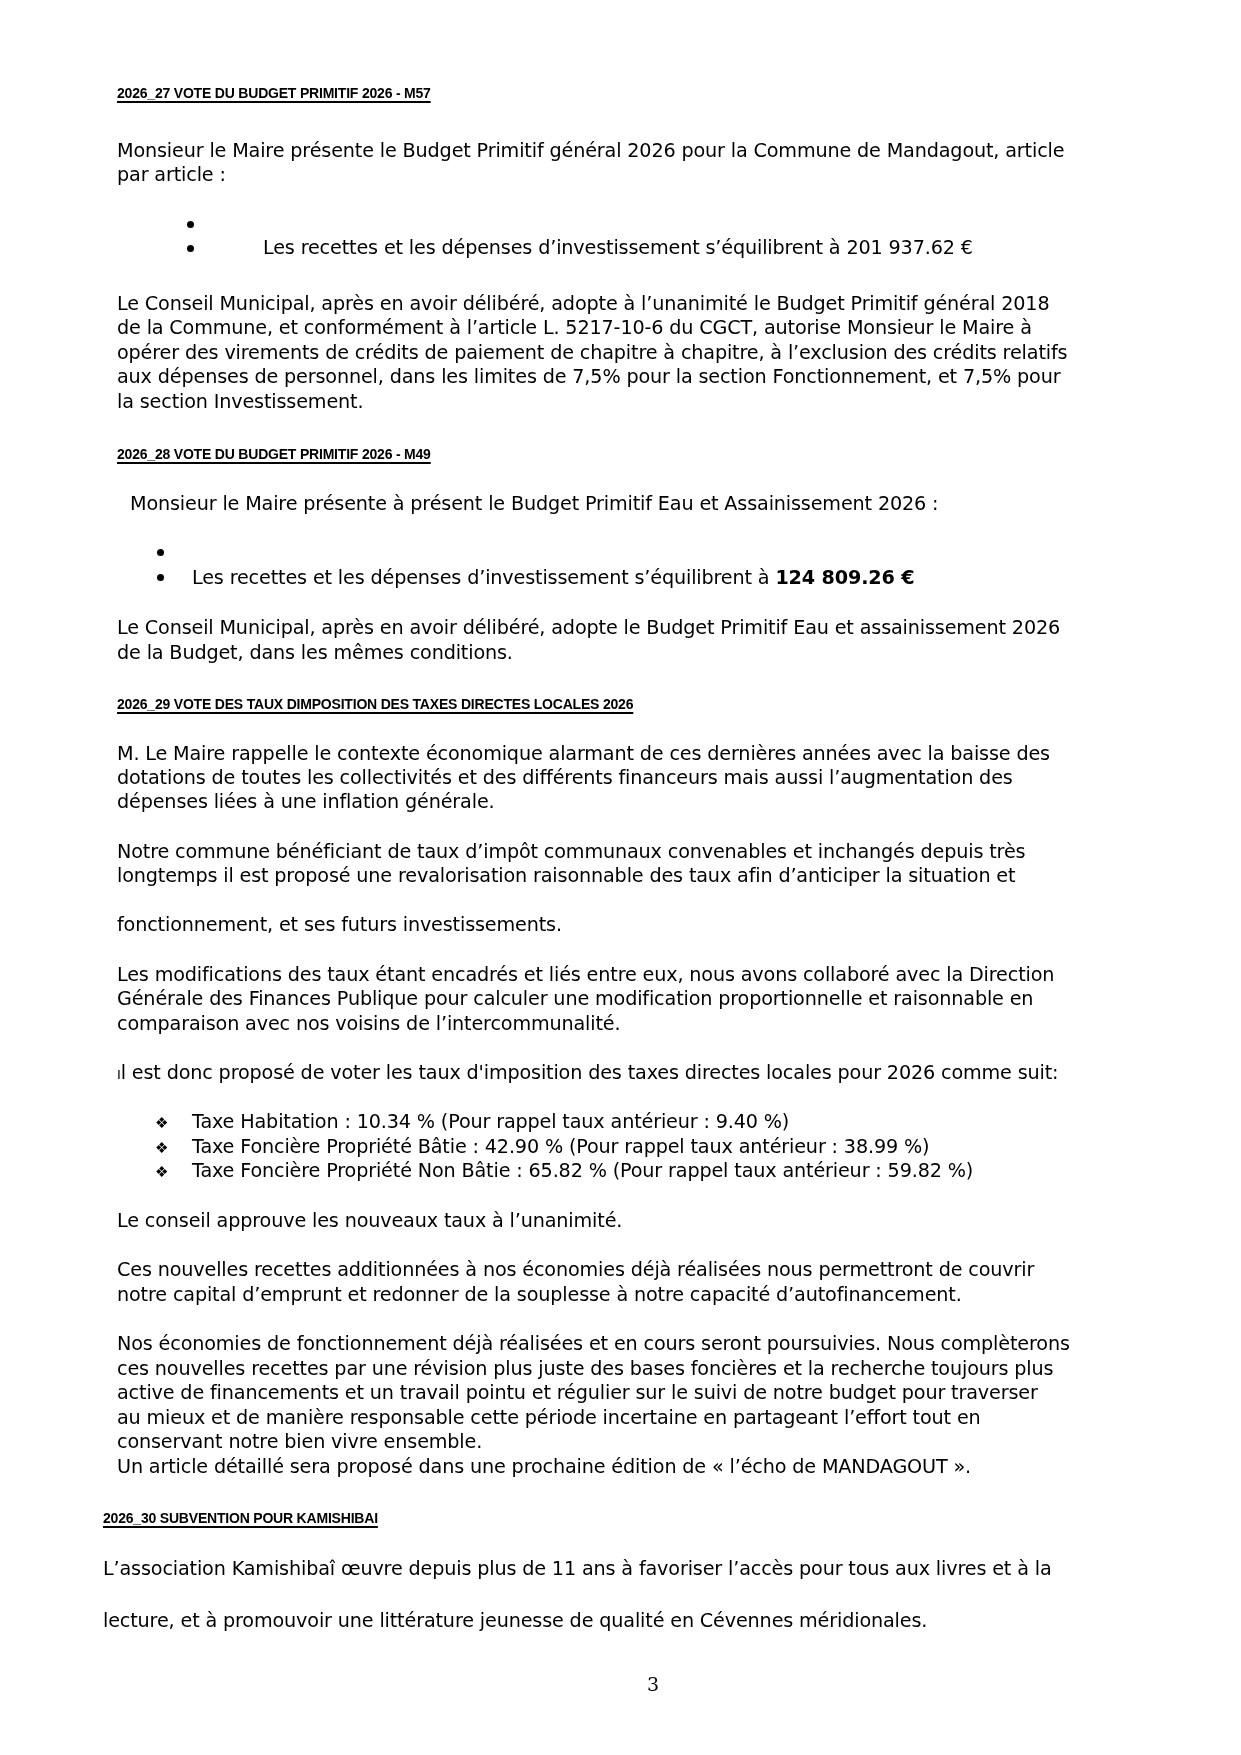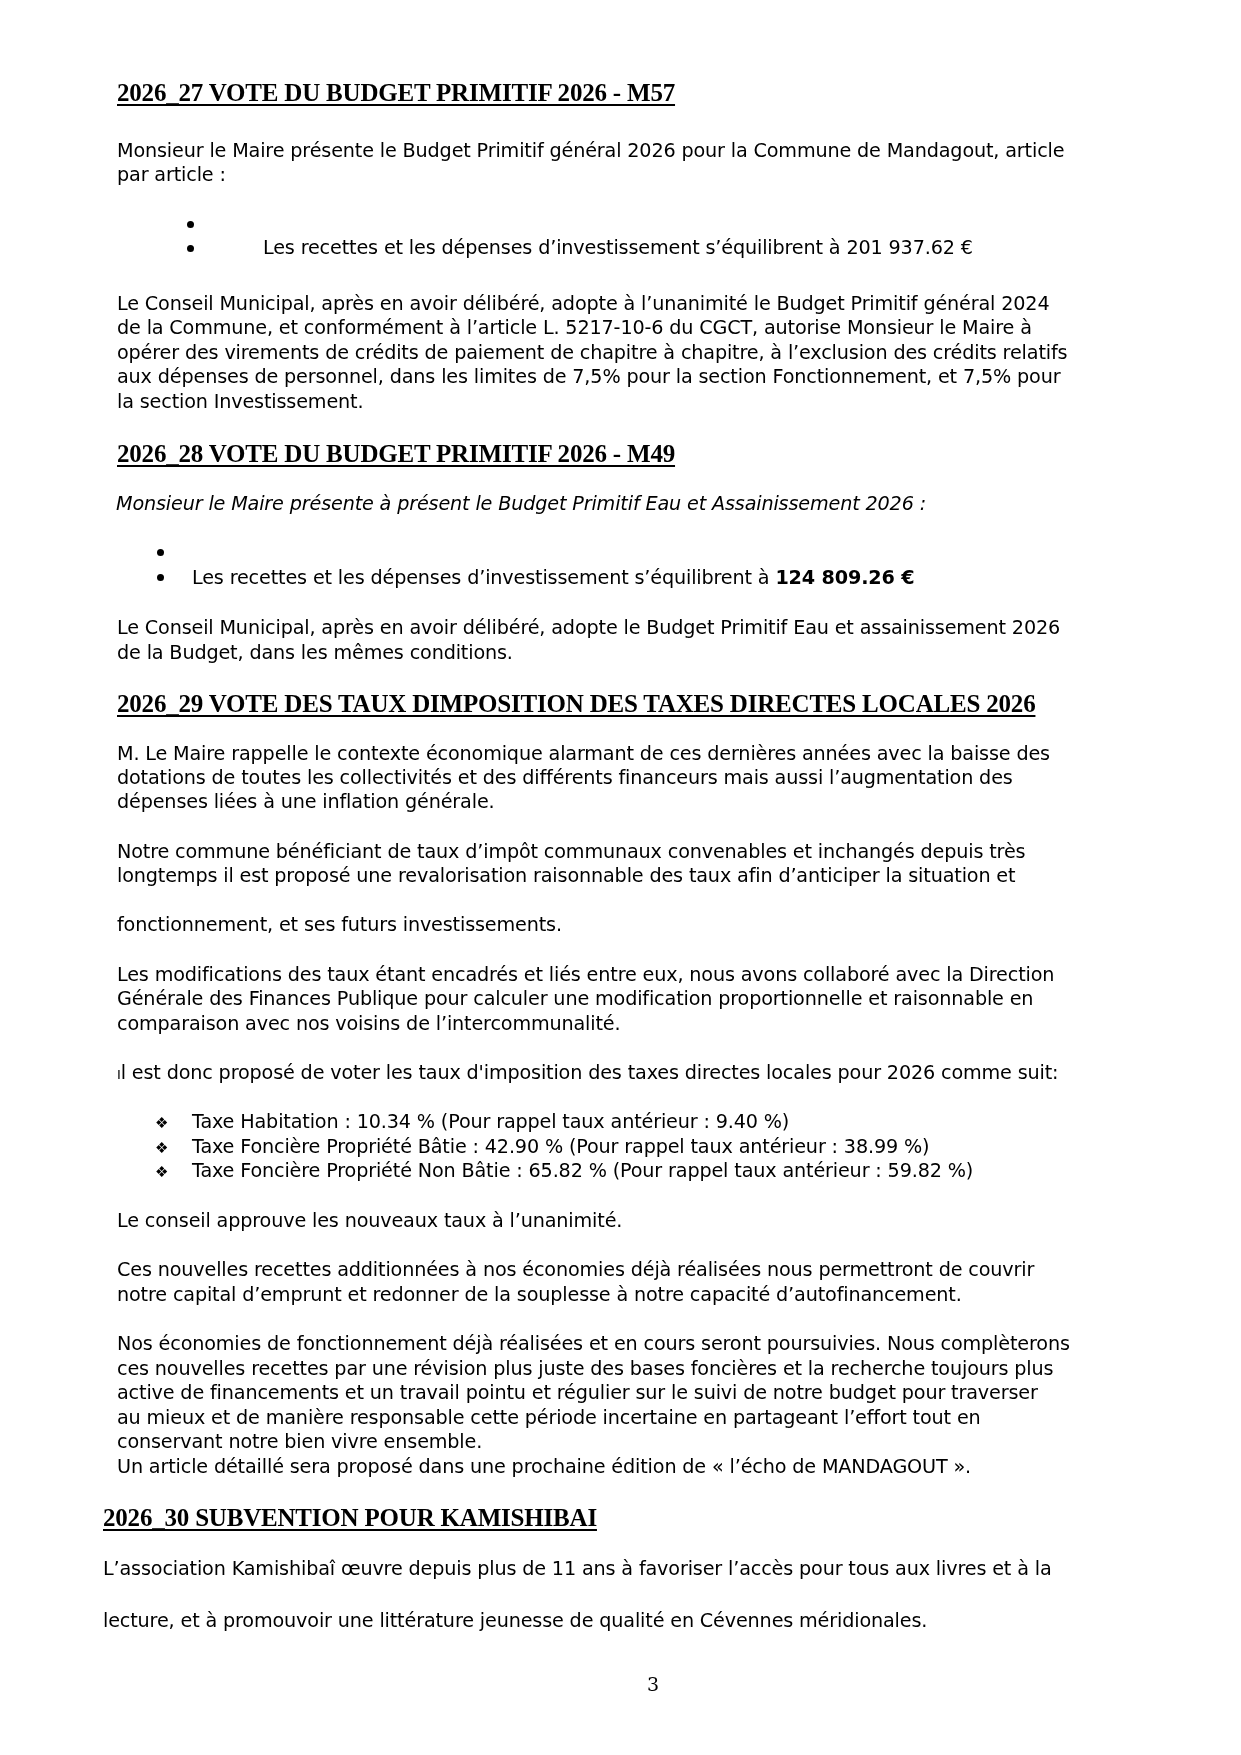--- a/index.html
+++ b/index.html
@@ -13,23 +13,23 @@
       white-space: nowrap;
       letter-spacing: -0.15px;
     }
     .just {
       white-space: normal;
       text-align: justify;
       text-align-last: left;
     }
     .heading {
       position: absolute;
-      font-family: Liberation Serif, serif;
+      font-family: Liberation Sans, sans-serif;
       font-weight: bold;
-      font-size: 25px;
+      font-size: 14px;
       line-height: 24px;
       text-decoration: underline;
       text-decoration-thickness: 2px;
       text-underline-offset: 3px;
       white-space: nowrap;
       letter-spacing: -0.2px;
     }
     .bullet-dot {
       position: absolute;
       width: 7px; height: 7px; border-radius: 50%;
@@ -57,29 +57,29 @@
 
   <div class="heading" style="left:117px; top:81px;">2026_27 VOTE DU BUDGET PRIMITIF 2026 - M57</div>
 
   <div class="txt just" style="left:117px; top:139px; width:1029px;">Monsieur le Maire présente le Budget Primitif général 2026 pour la Commune de Mandagout, article</div>
   <div class="txt" style="left:117px; top:163px;">par article :</div>
 
   <span class="bullet-dot" style="left:187px; top:221px;"></span>
   <span class="bullet-dot" style="left:187px; top:245px;"></span>
   <div class="txt" style="left:263px; top:236px;">Les recettes et les dépenses d’investissement s’équilibrent à 201 937.62 €</div>
 
-  <div class="txt just" style="left:117px; top:292px; width:1029px;">Le Conseil Municipal, après en avoir délibéré, adopte à l’unanimité le Budget Primitif général 2024</div>
+  <div class="txt just" style="left:117px; top:292px; width:1029px;">Le Conseil Municipal, après en avoir délibéré, adopte à l’unanimité le Budget Primitif général 2018</div>
   <div class="txt just" style="left:117px; top:316px; width:1029px;">de la Commune, et conformément à l’article L. 5217-10-6 du CGCT, autorise Monsieur le Maire à</div>
   <div class="txt just" style="left:117px; top:341px; width:1029px;">opérer des virements de crédits de paiement de chapitre à chapitre, à l’exclusion des crédits relatifs</div>
   <div class="txt just" style="left:117px; top:365px; width:1029px;">aux dépenses de personnel, dans les limites de 7,5% pour la section Fonctionnement, et 7,5% pour</div>
   <div class="txt" style="left:117px; top:390px;">la section Investissement.</div>
 
   <div class="heading" style="left:117px; top:442px;">2026_28 VOTE DU BUDGET PRIMITIF 2026 - M49</div>
 
-  <div class="txt" style="left:116px; top:492px;font-style:italic;">Monsieur le Maire présente à présent le Budget Primitif Eau et Assainissement 2026 :</div>
+  <div class="txt" style="left:130px; top:492px;">Monsieur le Maire présente à présent le Budget Primitif Eau et Assainissement 2026 :</div>
 
   <span class="bullet-dot" style="left:157px; top:549px;"></span>
   <span class="bullet-dot" style="left:157px; top:574px;"></span>
   <div class="txt" style="left:192px; top:566px;">
     <span>Les recettes et les dépenses d’investissement s’équilibrent à </span><b>124 809.26 €</b>
   </div>
 
   <div class="txt just" style="left:117px; top:616px; width:1029px;">Le Conseil Municipal, après en avoir délibéré, adopte le Budget Primitif Eau et assainissement 2026</div>
   <div class="txt" style="left:117px; top:641px;">de la Budget, dans les mêmes conditions.</div>
 

